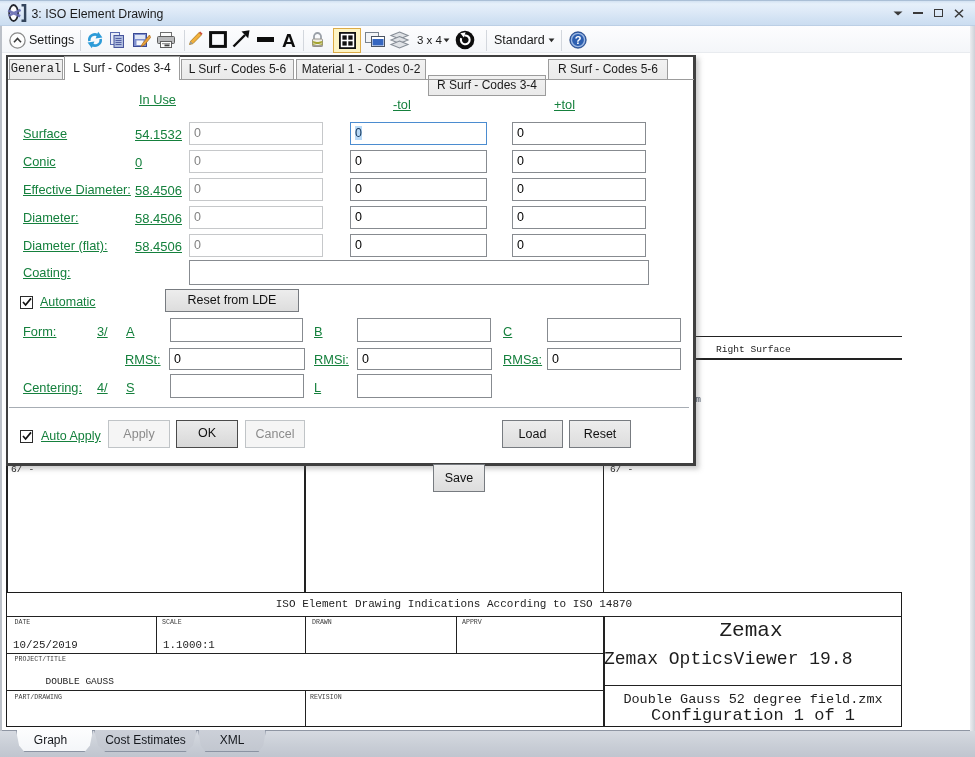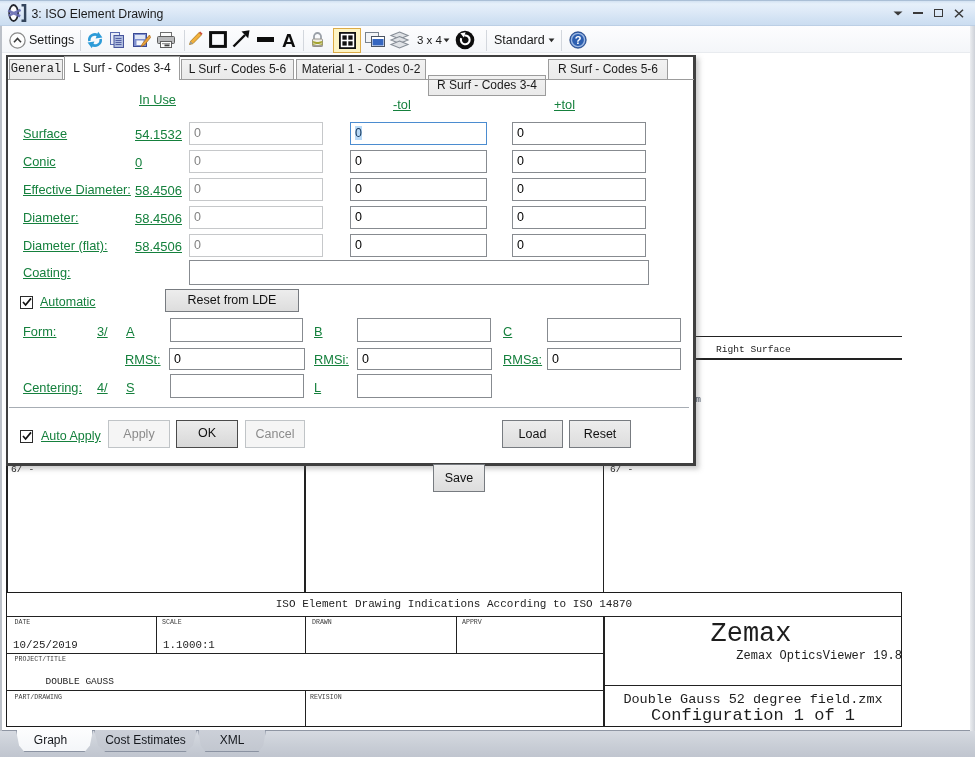--- a/index.html
+++ b/index.html
@@ -208,22 +208,22 @@
   <div class="dtxt" style="left:312px;top:618.5px;font-size:6.6px;color:#3c3c3c;">DRAWN</div>
   <div class="dtxt" style="left:462px;top:618.5px;font-size:6.6px;color:#3c3c3c;">APPRV</div>
   <div class="dtxt" style="left:14.5px;top:656px;font-size:6.6px;color:#3c3c3c;">PROJECT/TITLE</div>
   <div class="dtxt" style="left:14.5px;top:693.5px;font-size:6.6px;color:#3c3c3c;">PART/DRAWING</div>
   <div class="dtxt" style="left:310px;top:693.5px;font-size:6.6px;color:#3c3c3c;">REVISION</div>
 
   <div class="dtxt" style="left:13px;top:639px;font-size:10.8px;">10/25/2019</div>
   <div class="dtxt" style="left:163px;top:639px;font-size:10.8px;">1.1000:1</div>
   <div class="dtxt" style="left:13.5px;top:675.5px;font-size:9.5px;padding-left:32px;">DOUBLE GAUSS</div>
 
-  <div class="dtxt" style="left:602px;top:618.5px;width:298px;text-align:center;font-size:27px;">Zemax</div>
-  <div class="dtxt" style="left:604px;top:649px;width:298px;text-align:right;font-size:12px;padding-left:44px;">Zemax OpticsViewer 19.8</div>
+  <div class="dtxt" style="left:602px;top:618.5px;width:298px;text-align:center;font-size:21px;">Zemax</div>
+  <div class="dtxt" style="left:604px;top:649px;width:298px;text-align:left;font-size:18px;">Zemax OpticsViewer 19.8</div>
   <div class="dtxt" style="left:604px;top:691.5px;width:298px;text-align:center;font-size:13.5px;">Double Gauss 52 degree field.zmx</div>
   <div class="dtxt" style="left:604px;top:706px;width:298px;text-align:center;font-size:17px;">Configuration 1 of 1</div>
 </div>
 
 <div id="dlg" class="abs"></div>
 <div id="dlgitems" style="position:absolute;left:0;top:0;z-index:20;">
 
   <div class="ln" style="left:8px;top:79px;width:686px;height:1px;background:#9c9c9c;z-index:2;"></div>
   <div class="tab" style="left:9px;top:59px;width:54px;height:21px;line-height:19px;font-family:Liberation Mono, monospace;">General</div>
   <div class="tab act" style="left:64px;top:56px;width:116px;height:24px;line-height:22px;">L Surf - Codes 3-4</div>

